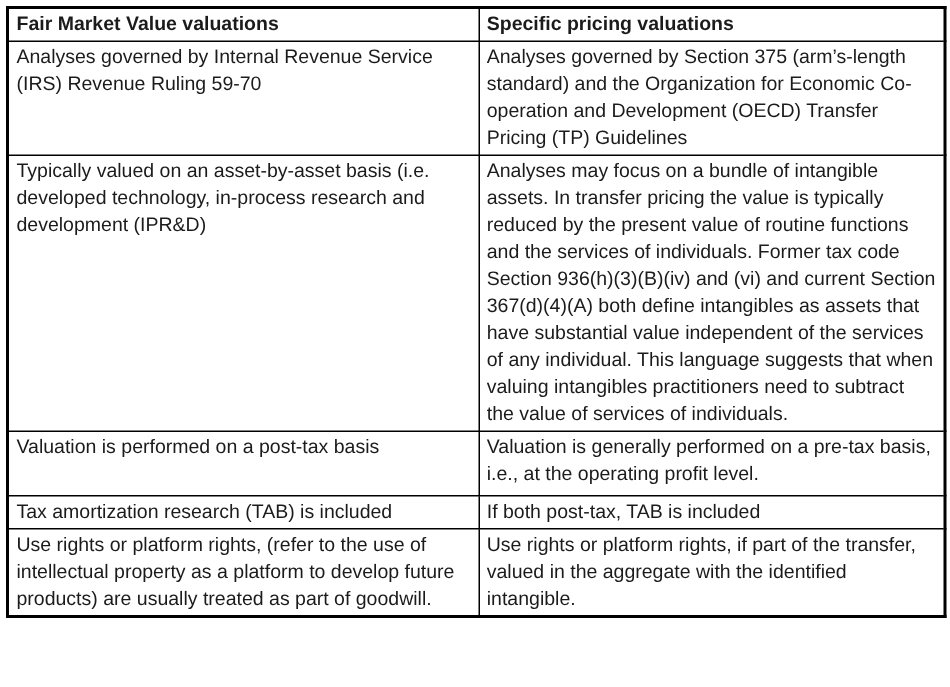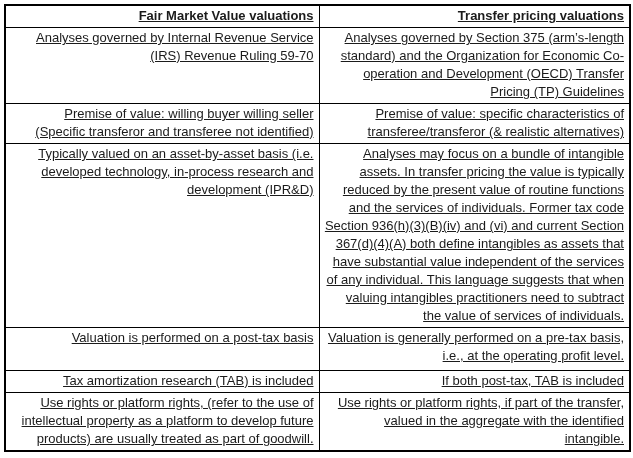--- a/index.html
+++ b/index.html
@@ -23,26 +23,25 @@
     width: 625px;
     border: 2px solid #000000;
     background: #ffffff;
   }
   table.valuation col.c-left  { width: 314px; }
   table.valuation col.c-right { width: 311px; }
   table.valuation th,
   table.valuation td {
     border: 1px solid #000000;
     vertical-align: top;
-    text-align: right;
+    text-align: left;
     padding: 1px 5px 2px 5px;
     font-size: 13px;
     line-height: 18px;
     overflow-wrap: break-word;
-    text-decoration: underline;
   }
   table.valuation th {
     font-weight: bold;
     height: 18px;
   }
   tr.row-single { height: 19px; }
   tr.row-tax-basis { height: 43px; margin-top: 24px; }
   td.indent { padding-left: 9px; }
 </style>
 </head>
@@ -50,31 +49,27 @@
 
 <div class="table-wrap">
   <table class="valuation">
     <colgroup>
       <col class="c-left">
       <col class="c-right">
     </colgroup>
     <thead>
       <tr>
         <th>Fair Market Value valuations</th>
-        <th>Transfer pricing valuations</th>
+        <th>Specific pricing valuations</th>
       </tr>
     </thead>
     <tbody>
       <tr>
         <td>Analyses governed by Internal Revenue Service (IRS) Revenue Ruling 59-70</td>
         <td>Analyses governed by Section 375 (arm’s-length standard) and the Organization for Economic Co-operation and Development (OECD) Transfer Pricing (TP) Guidelines</td>
-      </tr>
-      <tr>
-        <td>Premise of value: willing buyer willing seller (Specific transferor and transferee not identified)</td>
-        <td>Premise of value: specific characteristics of transferee/transferor (&amp; realistic alternatives)</td>
       </tr>
       <tr>
         <td>Typically valued on an asset-by-asset basis (i.e. developed technology, in-process research and development (IPR&amp;D)</td>
         <td>Analyses may focus on a bundle of intangible assets. In transfer pricing the value is typically reduced by the present value of routine functions and the services of individuals. Former tax code Section 936(h)(3)(B)(iv) and (vi) and current Section 367(d)(4)(A) both define intangibles as assets that have substantial value independent of the services of any individual. This language suggests that when valuing intangibles practitioners need to subtract the value of services of individuals.</td>
       </tr>
       <tr class="row-tax-basis">
         <td>Valuation is performed on a post-tax basis</td>
         <td>Valuation is generally performed on a pre-tax basis, i.e., at the operating profit level.</td>
       </tr>
       <tr class="row-single">

